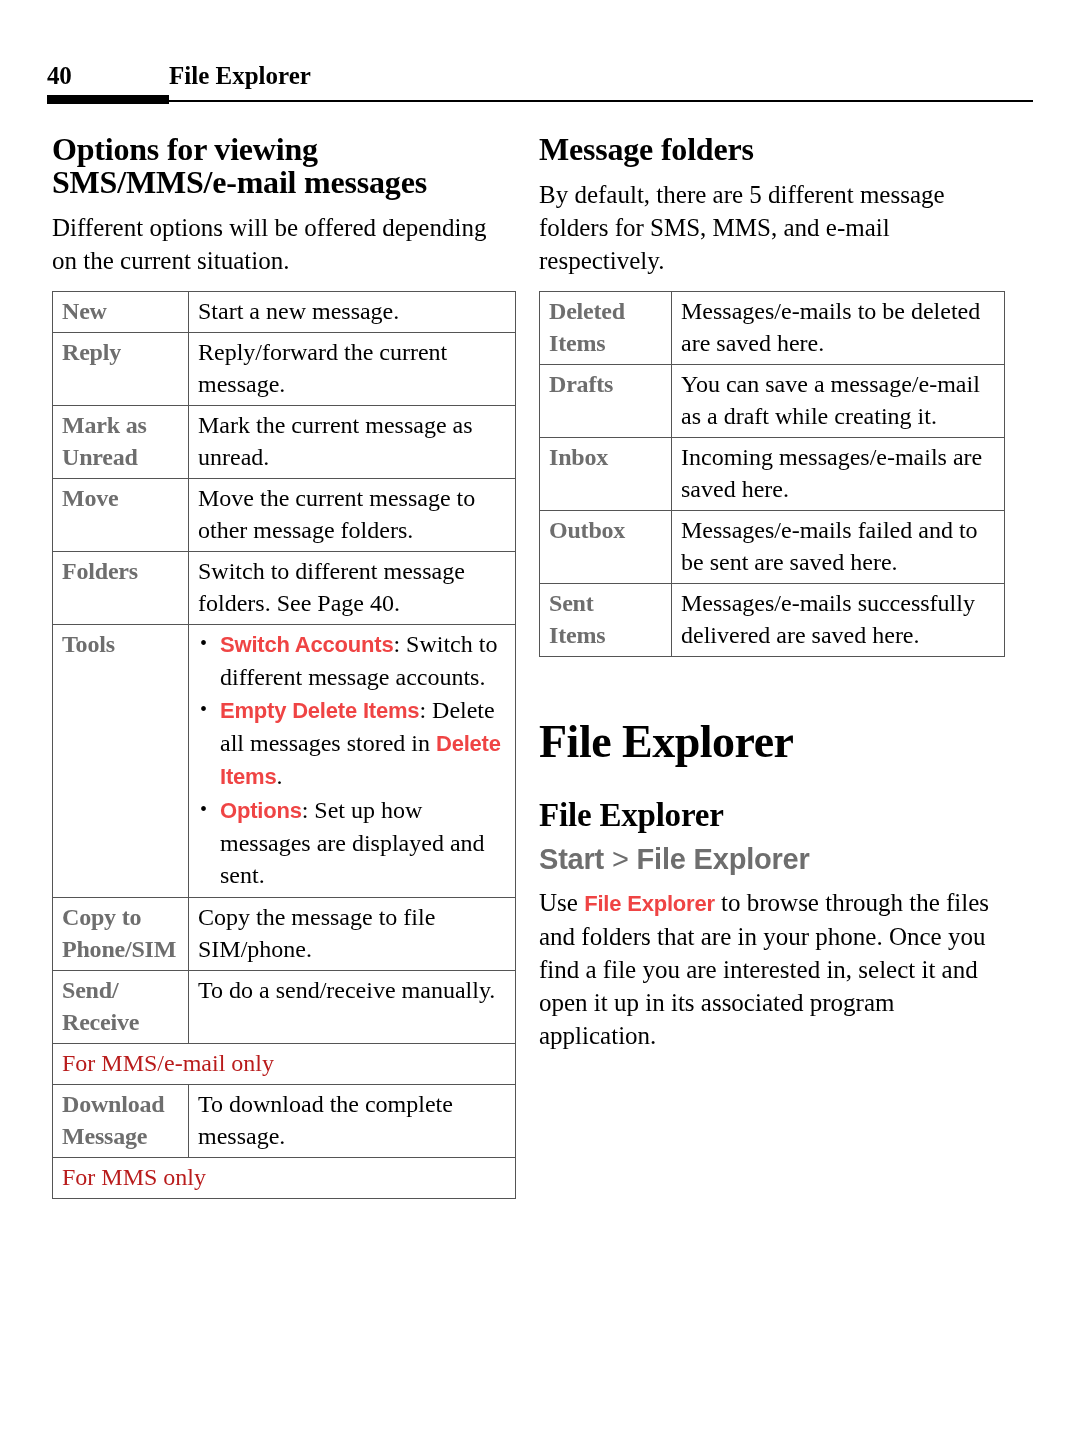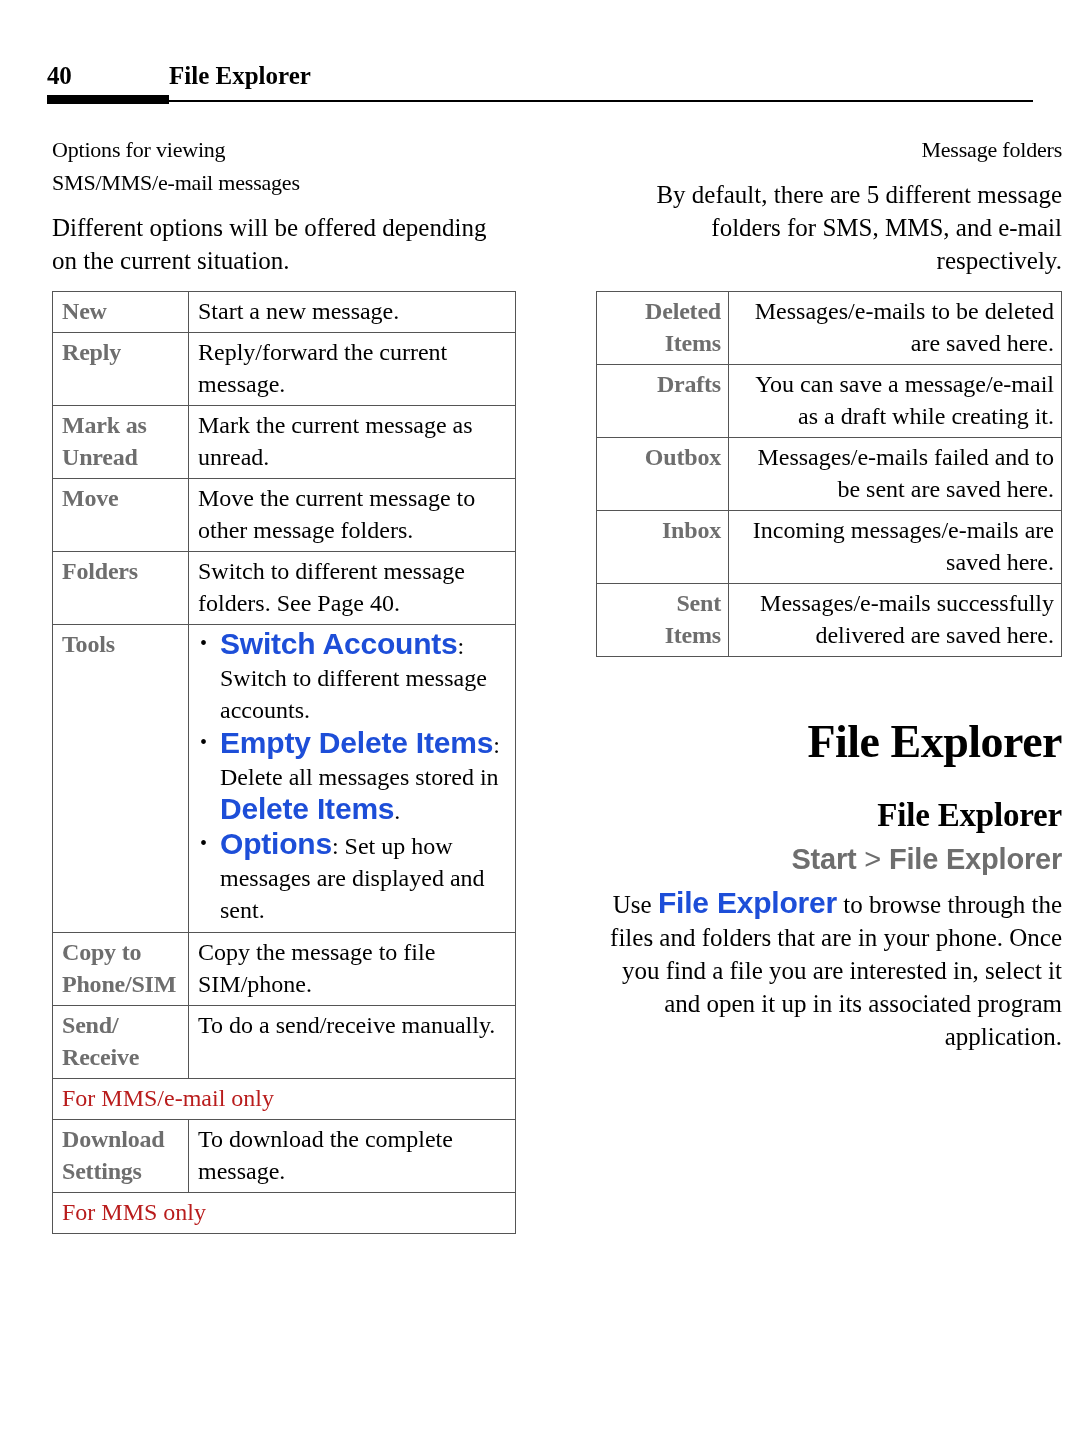--- a/index.html
+++ b/index.html
@@ -69,31 +69,30 @@
 
   
   .col-left {
     position: absolute;
     left: 52px;
     top: 110px;
     width: 464px;
   }
   .col-right {
     position: absolute;
-    left: 596px;
+    left: 539px;
     top: 110px;
     width: 466px;
-    text-align: right;
   }
 
   h2.sec-head {
     margin: 0 0 12px 0;
     font-family: "Liberation Serif", serif;
-    font-weight: normal;
-    font-size: 22px;
+    font-weight: bold;
+    font-size: 32px;
     line-height: 33px;
     letter-spacing: -0.2px;
   }
   p.body {
     margin: 0 0 14px 0;
     font-family: "Liberation Serif", serif;
     font-size: 25px;
     line-height: 33px;
   }
 
@@ -149,22 +148,22 @@
     content: "\2022";
     position: absolute;
     left: -20px;
     top: -1px;
     font-size: 20px;
     color: #000;
   }
   .ui {
     font-family: "Liberation Sans", sans-serif;
     font-weight: bold;
-    font-size: 30px;
-    color: #1d4ed8;
+    font-size: 22px;
+    color: #ef4444;
     letter-spacing: -0.2px;
   }
 
   
   .chapter-title {
     margin: 0;
     font-family: "Liberation Serif", serif;
     font-weight: bold;
     font-size: 46px;
     line-height: 54px;
@@ -262,21 +261,21 @@
             <span>Receive</span>
           </td>
           <td class="desc">To do a send/receive manually.</td>
         </tr>
         <tr>
           <td class="span-note" colspan="2">For MMS/e-mail only</td>
         </tr>
         <tr>
           <td class="term">
             <span>Download</span><br>
-            <span>Settings</span>
+            <span>Message</span>
           </td>
           <td class="desc">To download the complete message.</td>
         </tr>
         <tr>
           <td class="span-note" colspan="2">For MMS only</td>
         </tr>
       </tbody>
     </table>
   </div>
 
@@ -297,26 +296,26 @@
             <span>Deleted</span><br>
             <span>Items</span>
           </td>
           <td class="desc">Messages/e-mails to be deleted are saved here.</td>
         </tr>
         <tr>
           <td class="term">Drafts</td>
           <td class="desc">You can save a message/e-mail as a draft while creating it.</td>
         </tr>
         <tr>
+          <td class="term">Inbox</td>
+          <td class="desc">Incoming messages/e-mails are saved here.</td>
+        </tr>
+        <tr>
           <td class="term">Outbox</td>
           <td class="desc">Messages/e-mails failed and to be sent are saved here.</td>
-        </tr>
-        <tr>
-          <td class="term">Inbox</td>
-          <td class="desc">Incoming messages/e-mails are saved here.</td>
         </tr>
         <tr>
           <td class="term">
             <span>Sent</span><br>
             <span>Items</span>
           </td>
           <td class="desc">Messages/e-mails successfully delivered are saved here.</td>
         </tr>
       </tbody>
     </table>

